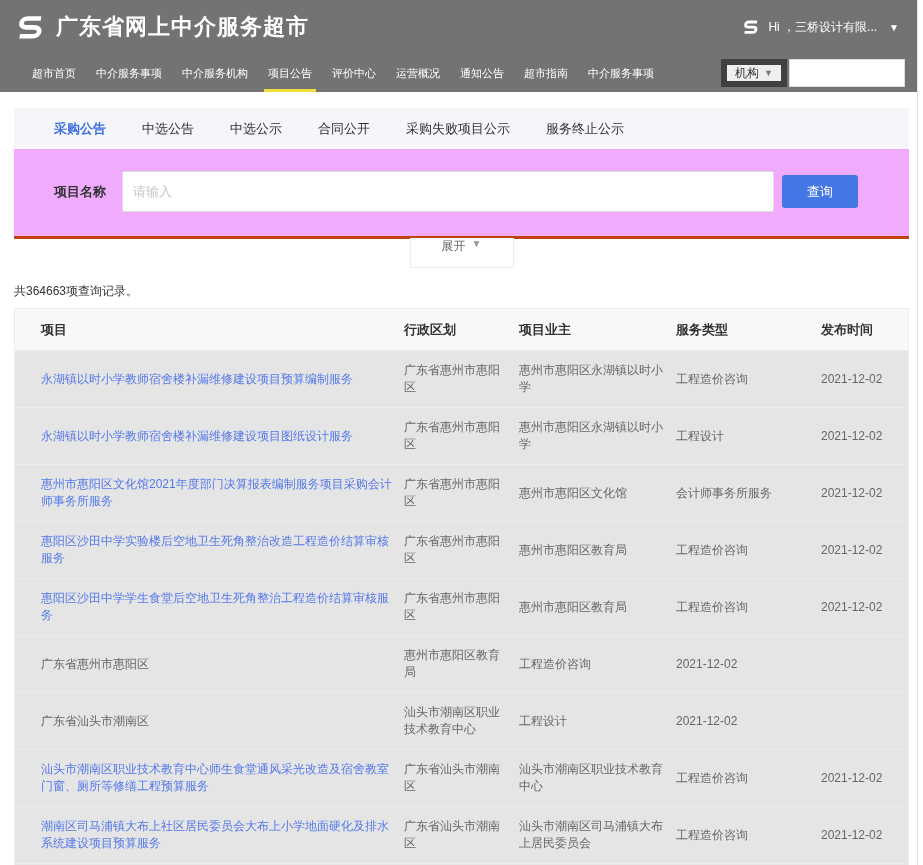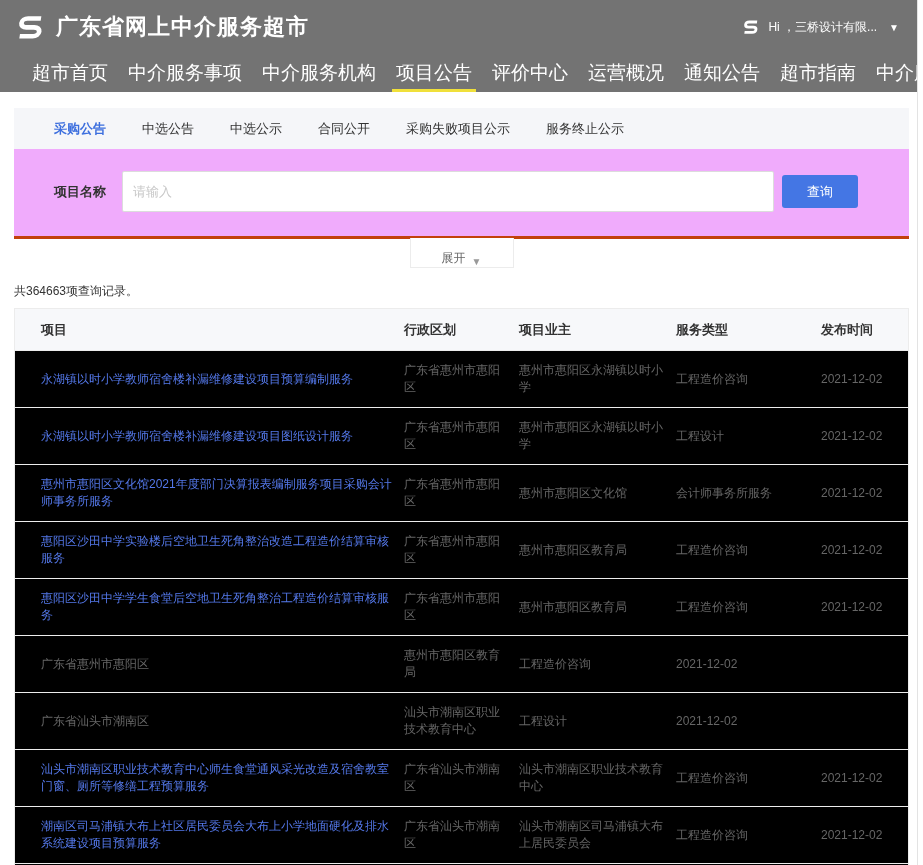--- a/index.html
+++ b/index.html
@@ -9,21 +9,21 @@
   
   .header { background:#737373; height:92px; position:relative; }
   .header-top { height:54px; display:flex; align-items:center; padding:0 24px 0 12px; }
   .logo { width:34px; height:34px; flex:0 0 auto; }
   .site-title { color:#fff; font-size:22px; font-weight:bold; margin-left:10px; letter-spacing:1px; }
   .user-area { margin-left:auto; display:flex; align-items:center; gap:8px; color:#fff; font-size:12px; }
   .user-logo { width:20px; height:20px; }
   .user-caret { font-size:10px; color:#fff; margin-left:4px; }
 
   .header-nav { height:38px; display:flex; align-items:stretch; padding:0 8px 0 22px; }
-  .nav-item { color:#fff; font-size:19px; display:flex; align-items:center; padding:0 10px;
+  .nav-item { color:#fff; font-size:11px; display:flex; align-items:center; padding:0 10px;
     position:relative; cursor:pointer; white-space:nowrap; }
   .nav-item.active::after { content:""; position:absolute; left:6px; right:6px; bottom:0;
     height:3px; background:#F0E03A; }
   .nav-search { margin-left:auto; display:flex; align-items:center; gap:2px; padding-right:10px; }
   .nav-select { width:66px; height:28px; background:#efefef; border:6px solid #404040;
     display:flex; align-items:center; justify-content:space-between; padding:0 8px;
     font-size:12px; color:#333; cursor:pointer; }
   .select-caret { font-size:9px; color:#777; }
   .nav-input { width:116px; height:28px; border:1px solid #dcdcdc; background:#fff; font-size:12px; padding:0 6px; }
 
@@ -42,33 +42,33 @@
   .filter-row { display:flex; align-items:center; }
   .filter-label { width:94px; padding-left:40px; font-size:13px; color:#333; font-weight:bold; white-space:nowrap; }
   .filter-input { width:652px; height:41px; border:1px solid #dcdcdc; border-radius:2px;
     font-size:13px; padding:0 10px; color:#333; margin-left:14px; }
   .filter-input::placeholder { color:#c8c8c8; }
   .query-btn { width:76px; height:33px; margin-left:8px; background:#4476E4; color:#fff;
     border:none; border-radius:3px; font-size:13px; cursor:pointer; }
 
   .expand-wrap { display:flex; justify-content:center; height:30px; }
   .expand-tag { width:104px; height:30px; margin-top:-1px; background:#fff;
-    border:1px solid #ececec; border-top:none; display:flex; align-items:flex-end;
+    border:1px solid #ececec; border-top:none; display:flex; align-items:flex-start;
     justify-content:center; gap:6px; font-size:12px; color:#666; cursor:pointer; }
   .expand-chevron { font-size:10px; color:#999; }
 
   .result-count { margin:14px 0 8px 0; font-size:12px; color:#333; }
 
   
   .table { border:1px solid #ececec; border-bottom:1px solid #e4e4e4; }
   .trow { display:grid; grid-template-columns:363px 115px 157px 145px auto;
     padding-left:26px; align-items:center; }
   .thead { background:#f7f8fa; min-height:41px; }
   .thead .cell { font-size:13px; font-weight:bold; color:#333; }
-  .tbody-row { border-top:1px solid #ececec; min-height:41px; padding-top:11px; padding-bottom:11px; background:#000000; }
+  .tbody-row { border-top:1px solid #ececec; min-height:41px; padding-top:11px; padding-bottom:11px; background:#e5e5e5; }
   .cell { font-size:12px; color:#666; line-height:17px; padding-right:12px; }
   .cell.project a { color:#5478EA; text-decoration:none; cursor:pointer; }
 </style>
 </head>
 <body>
 
 <div class="scroll-strip"></div>
 
 <div class="header">
   <div class="header-top">

